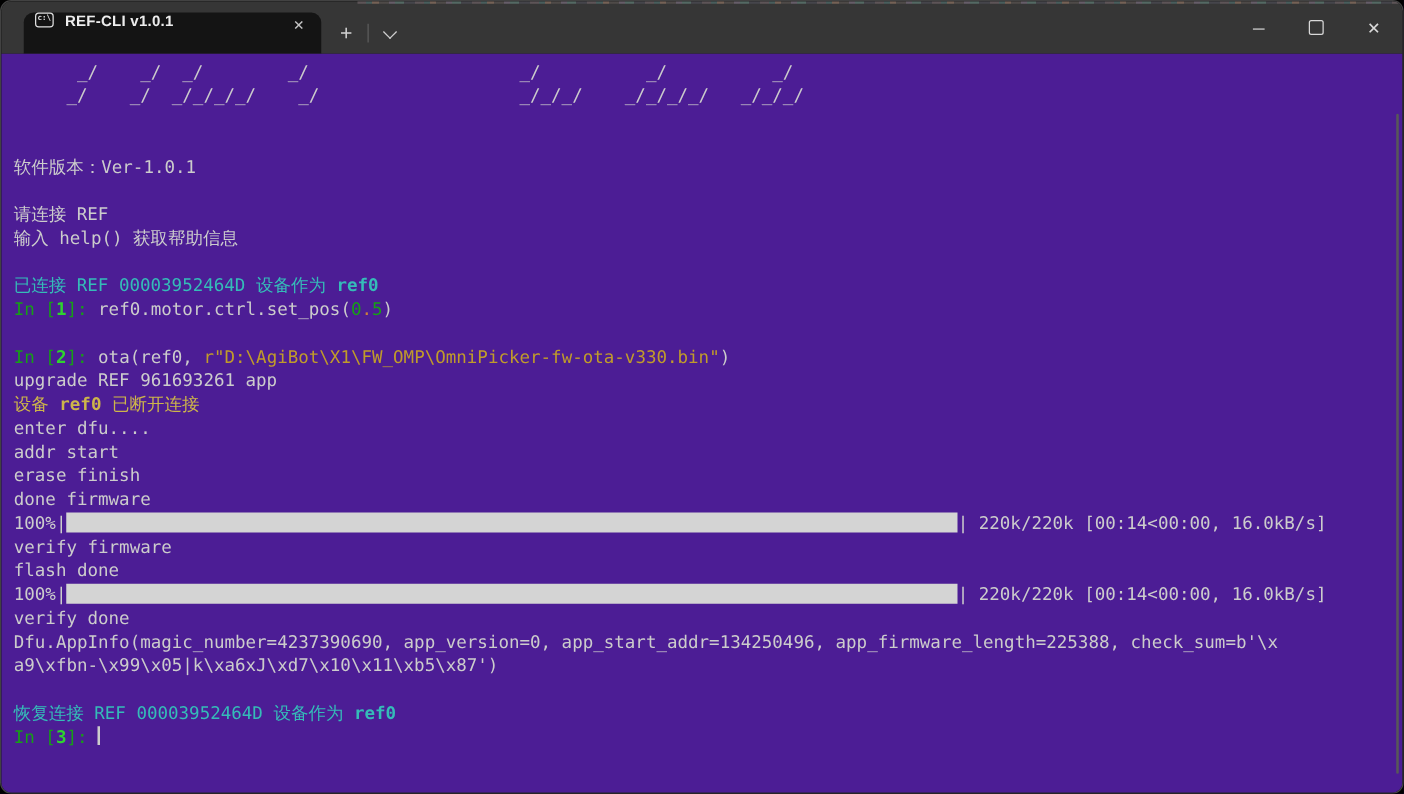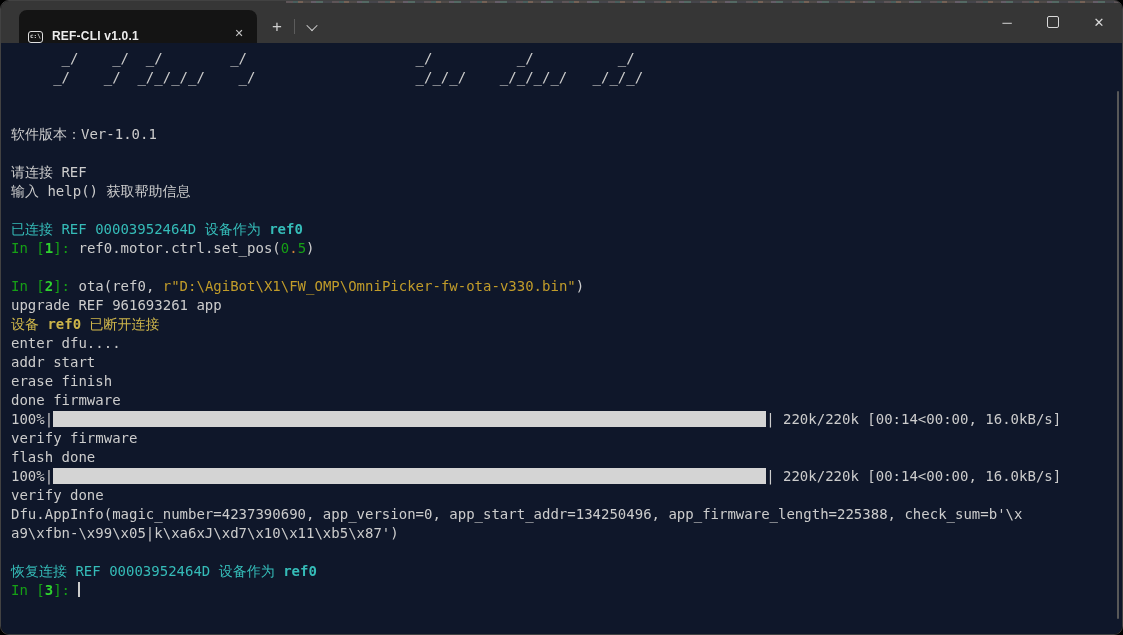--- a/index.html
+++ b/index.html
@@ -8,42 +8,42 @@
 
   .window { position:relative; width:1123px; height:635px; background:#0c0c0c;
             border-radius:9px; overflow:hidden; box-sizing:border-box; border:1px solid #424242; }
 
   
   .titlebar { position:relative; height:42px; background:#363636; display:flex; align-items:flex-end; }
   .artifact { position:absolute; top:0; left:285px; right:0; height:2px; opacity:.75;
     background:repeating-linear-gradient(90deg,#6b5f63 0 7px,#4e6b69 7px 12px,#8a7060 12px 17px,
       #57514e 17px 25px,#756a79 25px 30px,#5d7a72 30px 37px,#4a4a52 37px 46px); }
   .tab { margin-left:18px; height:33px; width:238px; background:#141414; border-radius:8px 8px 0 0;
-         display:flex; align-items:flex-end; padding:0 8px 0 9px; box-sizing:border-box; }
+         display:flex; align-items:flex-start; padding:0 8px 0 9px; box-sizing:border-box; }
   .tab-icon { flex:0 0 auto; width:15px; height:12px; border:1px solid #e0e0e0; border-radius:3px;
               color:#e0e0e0; font-size:6px; font-weight:bold; line-height:8px; padding-left:1px;
               font-family:"DejaVu Sans Mono",monospace; box-sizing:border-box; }
   .tab-title { color:#ededed; font-size:12px; font-weight:600; margin-left:9px; letter-spacing:.2px; white-space:nowrap; }
   .tab-close { margin-left:auto; color:#c5c5c5; font-size:11px; width:20px; height:20px;
                display:flex; align-items:center; justify-content:center; border-radius:4px; cursor:pointer; }
   .newtab { color:#d0d0d0; font-size:17px; font-weight:300; width:30px; height:33px;
             display:flex; align-items:center; justify-content:center; margin-left:5px; cursor:pointer; }
   .tabsep { width:1px; height:15px; background:#5c5c5c; margin:0 2px 9px 2px; }
   .dropdown { width:30px; height:33px; display:flex; align-items:center; justify-content:center; cursor:pointer; }
   .chev { width:7px; height:7px; border-right:1.5px solid #d0d0d0; border-bottom:1.5px solid #d0d0d0;
           transform:rotate(45deg) translate(-1px,-1px); }
   .controls { position:absolute; right:0; top:0; height:42px; display:flex; }
   .ctrl { width:46px; height:42px; display:flex; align-items:center; justify-content:center;
           color:#d9d9d9; font-size:13px; cursor:pointer; }
   .maxbox { width:10px; height:10px; border:1px solid #d9d9d9; border-radius:2px; }
 
   
   .terminal { position:relative; height:593px; box-sizing:border-box; padding:6px 0 0 10px;
               font-family:"DejaVu Sans Mono","Liberation Mono",monospace; font-size:14px;
-              line-height:19px; color:#cccccc; overflow:hidden; background:#0f172a; }
+              line-height:19px; color:#cccccc; overflow:hidden; background:#4c1d95; }
   .tline { white-space:pre; min-height:19px; }
   .seg-w    { color:#cccccc; }
   .seg-teal { color:#35bcb8;text-align:center; }
   .seg-g    { color:#16a016; }
   .seg-gb   { color:#2fd32f; }
   .seg-y    { color:#c19c2a; }
   .seg-ycjk { color:#cdb54a; }
   .seg-o    { color:#cf8038; }
   .seg-bar  { display:inline-block; width:713px; height:16px; background:#d4d4d4; vertical-align:-3px; }
   .seg-cursor { display:inline-block; width:2px; height:15px; background:#cccccc; vertical-align:-2px; }

